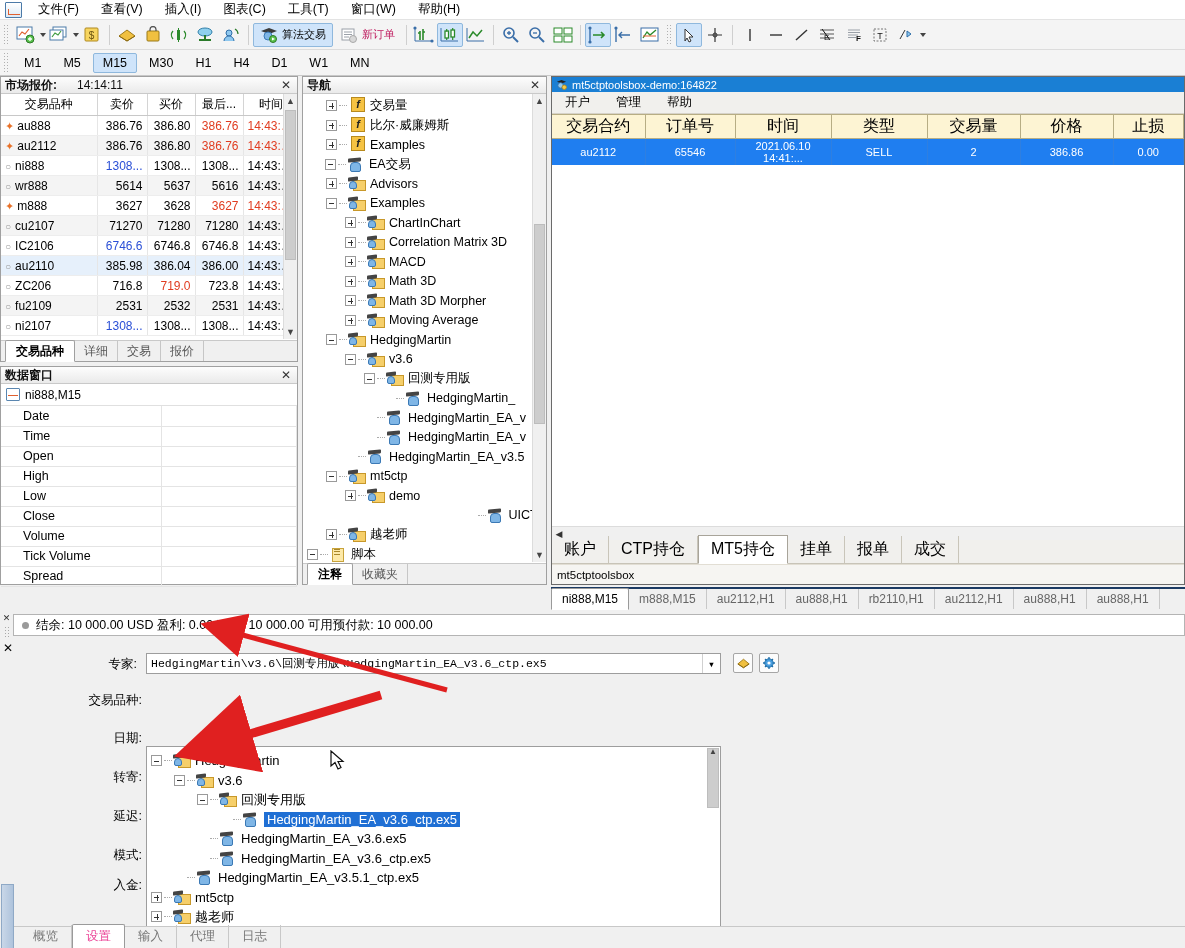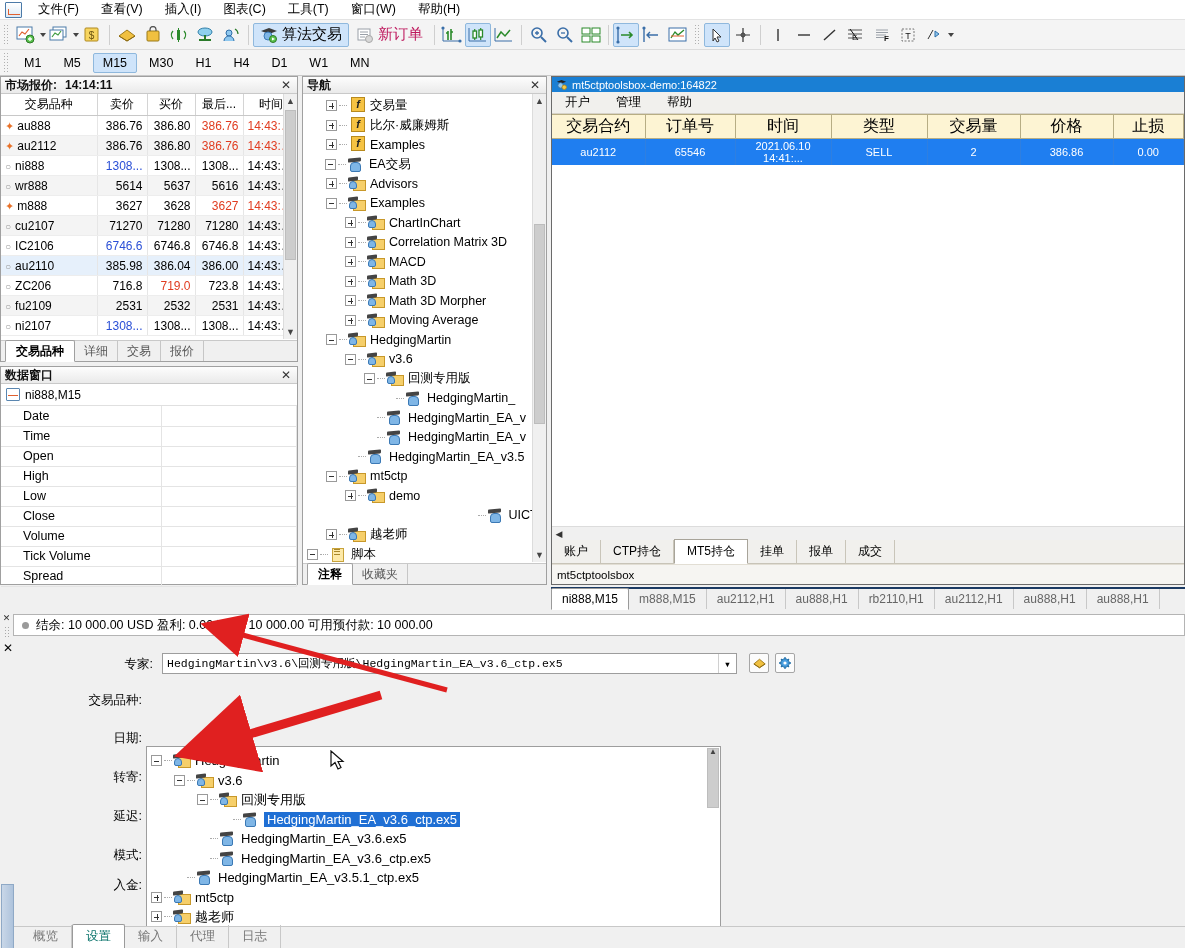--- a/index.html
+++ b/index.html
@@ -37,21 +37,21 @@
     background-size:3px 3px; }
   .tbbtn {
     width:26px; height:24px; display:flex; align-items:center; justify-content:center;
     border:1px solid transparent; border-radius:2px; margin:0 0px; cursor:default;
     position:relative;
   }
   .tbbtn.active { border-color:#8fb8dd; background:#cfe4fa; }
   .tbbtn.wide { width:auto; padding:0 6px; gap:4px; }
   .tbsep { width:1px; height:20px; background:#cfcfcf; margin:0 4px; }
   .caret { width:0;height:0;border-left:3.5px solid transparent;border-right:3.5px solid transparent;border-top:4px solid #444; margin-left:1px;}
-  .tbtext { font-size:15px; white-space:nowrap; }
+  .tbtext { font-size:11px; white-space:nowrap; }
   .tbtext.dim { color:#be185d; }
   
   #periodbar {
     height:26px; background:#f4f4f4; display:flex; align-items:center;
     border-bottom:1px solid #c8c8c8;
   }
   .pbtn { padding:2px 9px; font-size:12.5px; border:1px solid transparent;
     border-radius:2px; margin:0 1px; cursor:default; }
   .pbtn.sel { background:#cfe4fa; border-color:#8fb8dd; }
   
@@ -154,21 +154,21 @@
     font-weight:normal; height:20px; text-align:center; font-size:16px; }
   table.ctpgrid td { height:18px; text-align:center; font-size:11px;
     border-right:1px solid #2f7fe0; }
   table.ctpgrid tr.selrow td { background:#1f7ef0; color:#fff; }
   .ctpbottom { position:absolute; left:0; right:0; bottom:0; }
   .hscroll { height:14px; background:#f0f0f0; border-top:1px solid #dcdcdc;
     display:flex; align-items:center; }
   .hscroll .arw { width:14px; text-align:center; font-size:9px; color:#333; }
   .ctptabs { height:24px; background:#f1f0ed; display:flex; align-items:flex-end;
     border-bottom:1px solid #c8c4b8; }
-  .ctptab { padding:3px 12px; font-size:12px; border-right:1px solid #c9c5b9;
+  .ctptab { padding:3px 12px; font-size:16px; border-right:1px solid #c9c5b9;
     cursor:default; }
   .ctptab.sel { background:#fff; border:1px solid #a8a49a; border-bottom:1px solid #fff;
     margin-bottom:-1px; }
   .ctpstatus { height:20px; background:#f6f5f2; font-size:11.5px; display:flex;
     align-items:center; padding-left:5px; border-top:1px solid #e2ded4;}
   
   #charttabs { position:absolute; left:551px; top:511px; right:0; height:22px;
     background:#f0f0f0; border-top:2px solid #1b3a63; display:flex; align-items:flex-end; }
   .ctab { padding:3px 10px; font-size:12px; color:#666; border-right:1px solid #c8c8c8;
     cursor:default; white-space:nowrap; }
@@ -205,21 +205,21 @@
   .treebox { border:1px solid #9d9d9d; background:#fff; position:relative; overflow:hidden; }
   .treebox .tr { font-size:13px; height:19.5px; }
   .sel-item { background:#1f6fd4; color:#fff; padding:0 3px; }
   .sqbtn { width:20px; height:20px; border:1px solid #a6a6a6; background:#fcfcfc;
     display:flex; align-items:center; justify-content:center; border-radius:2px; }
   #bottabs { position:absolute; left:14px; right:0; bottom:0; height:22px;
     background:#f0f0f0; border-top:1px solid #c8c8c8; display:flex; align-items:flex-end;
     padding-left:6px; }
   .btab { padding:3px 13px; font-size:12.5px; color:#777; border-right:1px solid #c8c8c8;
     cursor:default; }
-  .btab.sel { background:#fff; color:#0f766e; border:1px solid #9a9a9a;
+  .btab.sel { background:#fff; color:#ec4899; border:1px solid #9a9a9a;
     border-bottom:1px solid #fff; margin-bottom:-1px; border-radius:2px 2px 0 0; }
   
   #arrow1, #arrow2 { position:absolute; pointer-events:none; }
   .cursorarrow { position:absolute; pointer-events:none; }
 </style>
 </head>
 <body>
 
 <div id="menubar">
   <div class="applogo"></div>
@@ -463,21 +463,21 @@
   <div class="pbtn">D1</div>
   <div class="pbtn">W1</div>
   <div class="pbtn">MN</div>
 </div>
 
 <div id="workspace">
 
   <div class="panel" id="mw">
     <div class="ptitle">
       <span>市场报价:</span>
-      <span style="margin-left:8px;font-weight:bold">14:14:11</span>
+      <span style="margin-left:20px;font-weight:normal">14:14:11</span>
       <span class="x">✕</span>
     </div>
     <div class="mwbody">
       <table class="grid">
         <colgroup>
             <col style="width:96px">
             <col style="width:50px">
             <col style="width:48px">
             <col style="width:48px">
             <col style="width:56px">
@@ -912,21 +912,21 @@
       <span>结余: 10 000.00 USD  盈利: 0.00  净值: 10 000.00  可用预付款: 10 000.00</span>
     </div>
   </div>
 
   <div id="tester">
     <div class="closecol">
       <div class="x">✕</div>
       <div class="vtab">策略测试</div>
     </div>
 
-    <div class="frow" style="position:absolute;left:30px;top:14px;right:0;">
+    <div class="frow" style="position:absolute;left:14px;top:14px;right:0;">
       <div class="flabel" style="width:132px">专家:</div>
       <div class="finput" style="width:575px">
         <span>HedgingMartin\v3.6\回测专用版\HedgingMartin_EA_v3.6_ctp.ex5</span>
         <span class="dd">▾</span>
       </div>
       <div class="sqbtn" style="margin-left:12px">
         <svg width="15" height="14" viewBox="0 0 16 14">
             <path d="M2 8l6-5 6 5-6 4z" fill="#f0c040" stroke="#a07a18"></path>
             <path d="M2 8l6 4 6-4" fill="none" stroke="#8a6a14"></path>
           </svg>

